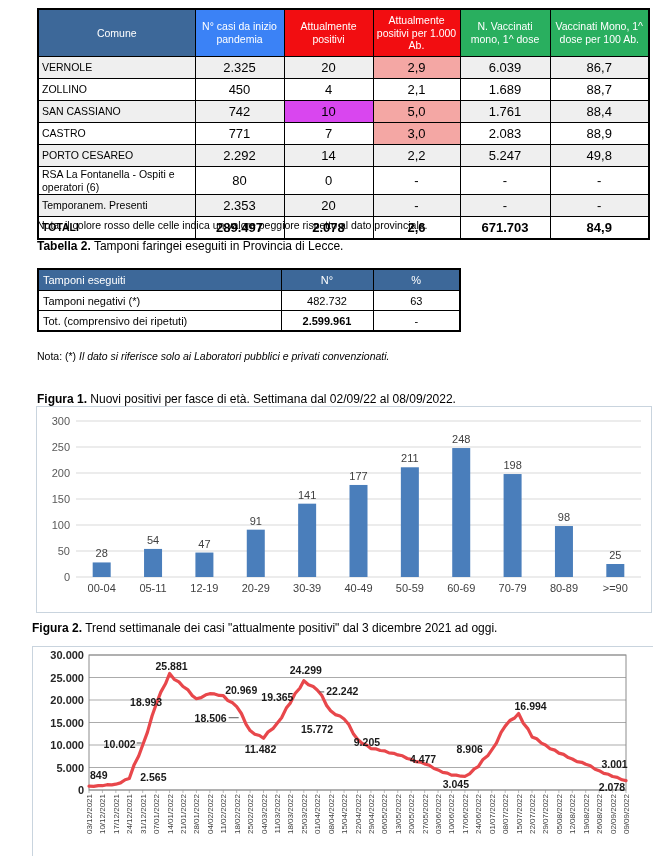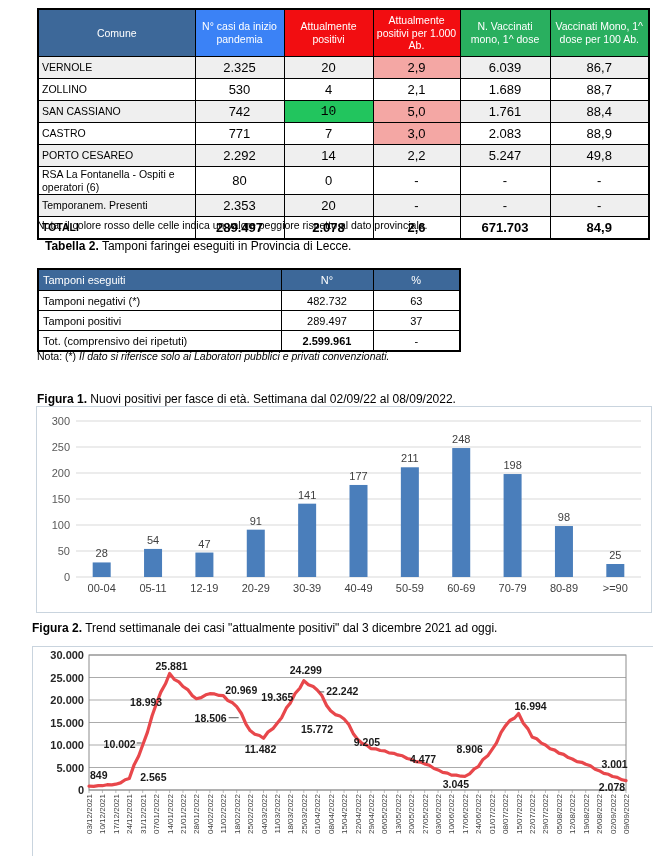--- a/index.html
+++ b/index.html
@@ -53,30 +53,30 @@
         <tr>
           <td class="cname" style="background: rgb(239, 239, 239);">VERNOLE</td>
           <td style="background: rgb(239, 239, 239);">2.325</td>
           <td style="background: rgb(239, 239, 239);">20</td>
           <td style="background: rgb(244, 167, 164);">2,9</td>
           <td style="background: rgb(239, 239, 239);">6.039</td>
           <td style="background: rgb(239, 239, 239);">86,7</td>
         </tr>
         <tr>
           <td class="cname">ZOLLINO</td>
-          <td>530</td>
+          <td>450</td>
           <td>4</td>
           <td>2,1</td>
           <td>1.689</td>
           <td>88,7</td>
         </tr>
         <tr>
           <td class="cname" style="background: rgb(239, 239, 239);">SAN CASSIANO</td>
           <td style="background: rgb(239, 239, 239);">742</td>
-          <td style="background: #22c55e; font-family: Liberation Mono, monospace;">10</td>
+          <td style="background: #d946ef;">10</td>
           <td style="background: rgb(244, 167, 164);">5,0</td>
           <td style="background: rgb(239, 239, 239); text-align: center;">1.761</td>
           <td style="background: rgb(239, 239, 239);">88,4</td>
         </tr>
         <tr>
           <td class="cname">CASTRO</td>
           <td>771</td>
           <td>7</td>
           <td style="background: rgb(244, 167, 164);">3,0</td>
           <td>2.083</td>
@@ -112,21 +112,21 @@
           <td>2.078</td>
           <td>2,6</td>
           <td>671.703</td>
           <td>84,9</td>
         </tr>
       </tbody>
   </table>
 
   <div class="note abs" style="left:37px;top:219px;">Nota: il colore rosso delle celle indica un valore peggiore rispetto al dato provinciale.</div>
 
-  <div class="ftitle abs" style="left:37px;top:239px;margin-left:8px;">
+  <div class="ftitle abs" style="left:37px;top:239px;">
     <b>Tabella 2.</b><span> Tamponi faringei eseguiti in Provincia di Lecce.</span>
   </div>
 
   <table id="t2" class="abs" style="left:37px;top:268px;">
     <colgroup>
         <col style="width:243px">
         <col style="width:92px">
         <col style="width:87px">
       </colgroup>
     <thead>
@@ -134,25 +134,20 @@
           <th class="left" style="background: rgb(61, 104, 153);">Tamponi eseguiti</th>
           <th style="background: rgb(61, 104, 153);">N°</th>
           <th style="background: rgb(61, 104, 153);">%</th>
         </tr>
       </thead>
     <tbody id="t2body">
         <tr>
           <td class="left">Tamponi negativi (*)</td>
           <td>482.732</td>
           <td>63</td>
-        </tr>
-        <tr>
-          <td class="left">Tamponi positivi</td>
-          <td>289.497</td>
-          <td>37</td>
         </tr>
         <tr>
           <td class="left">Tot. (comprensivo dei ripetuti)</td>
           <td class="b">2.599.961</td>
           <td>-</td>
         </tr>
       </tbody>
   </table>
 
   <div class="note abs" style="left:37px;top:350px;">

